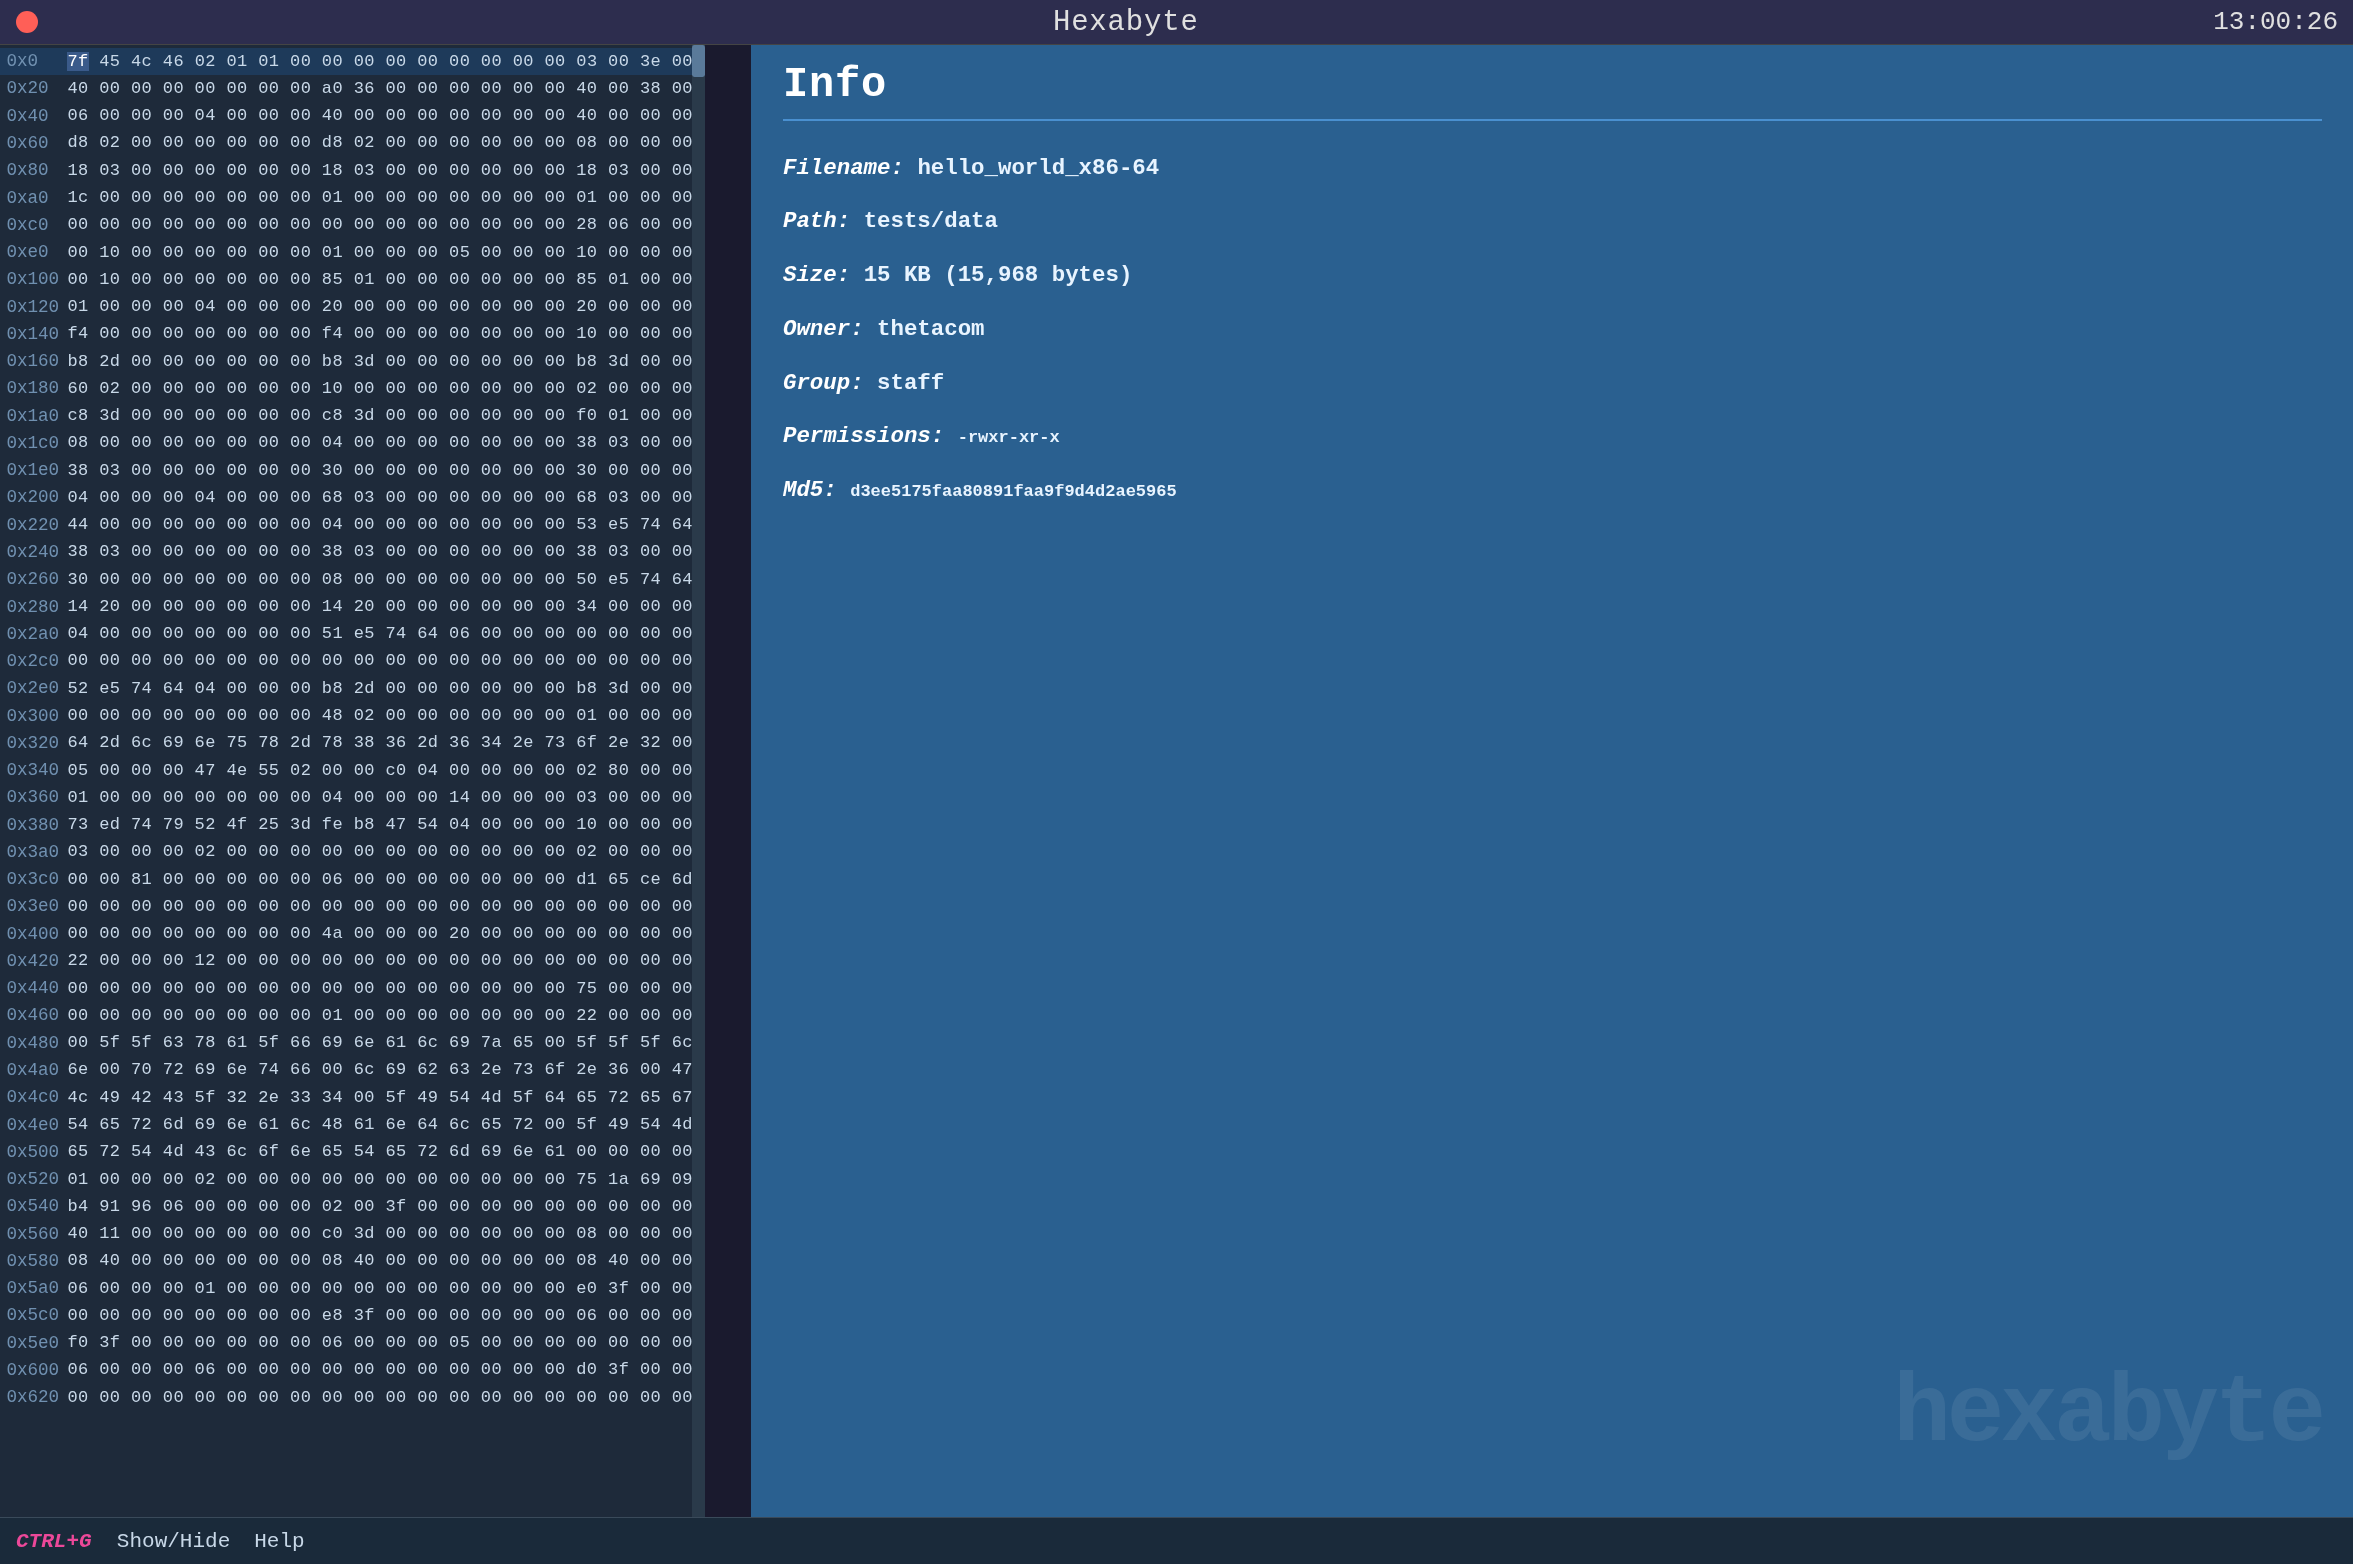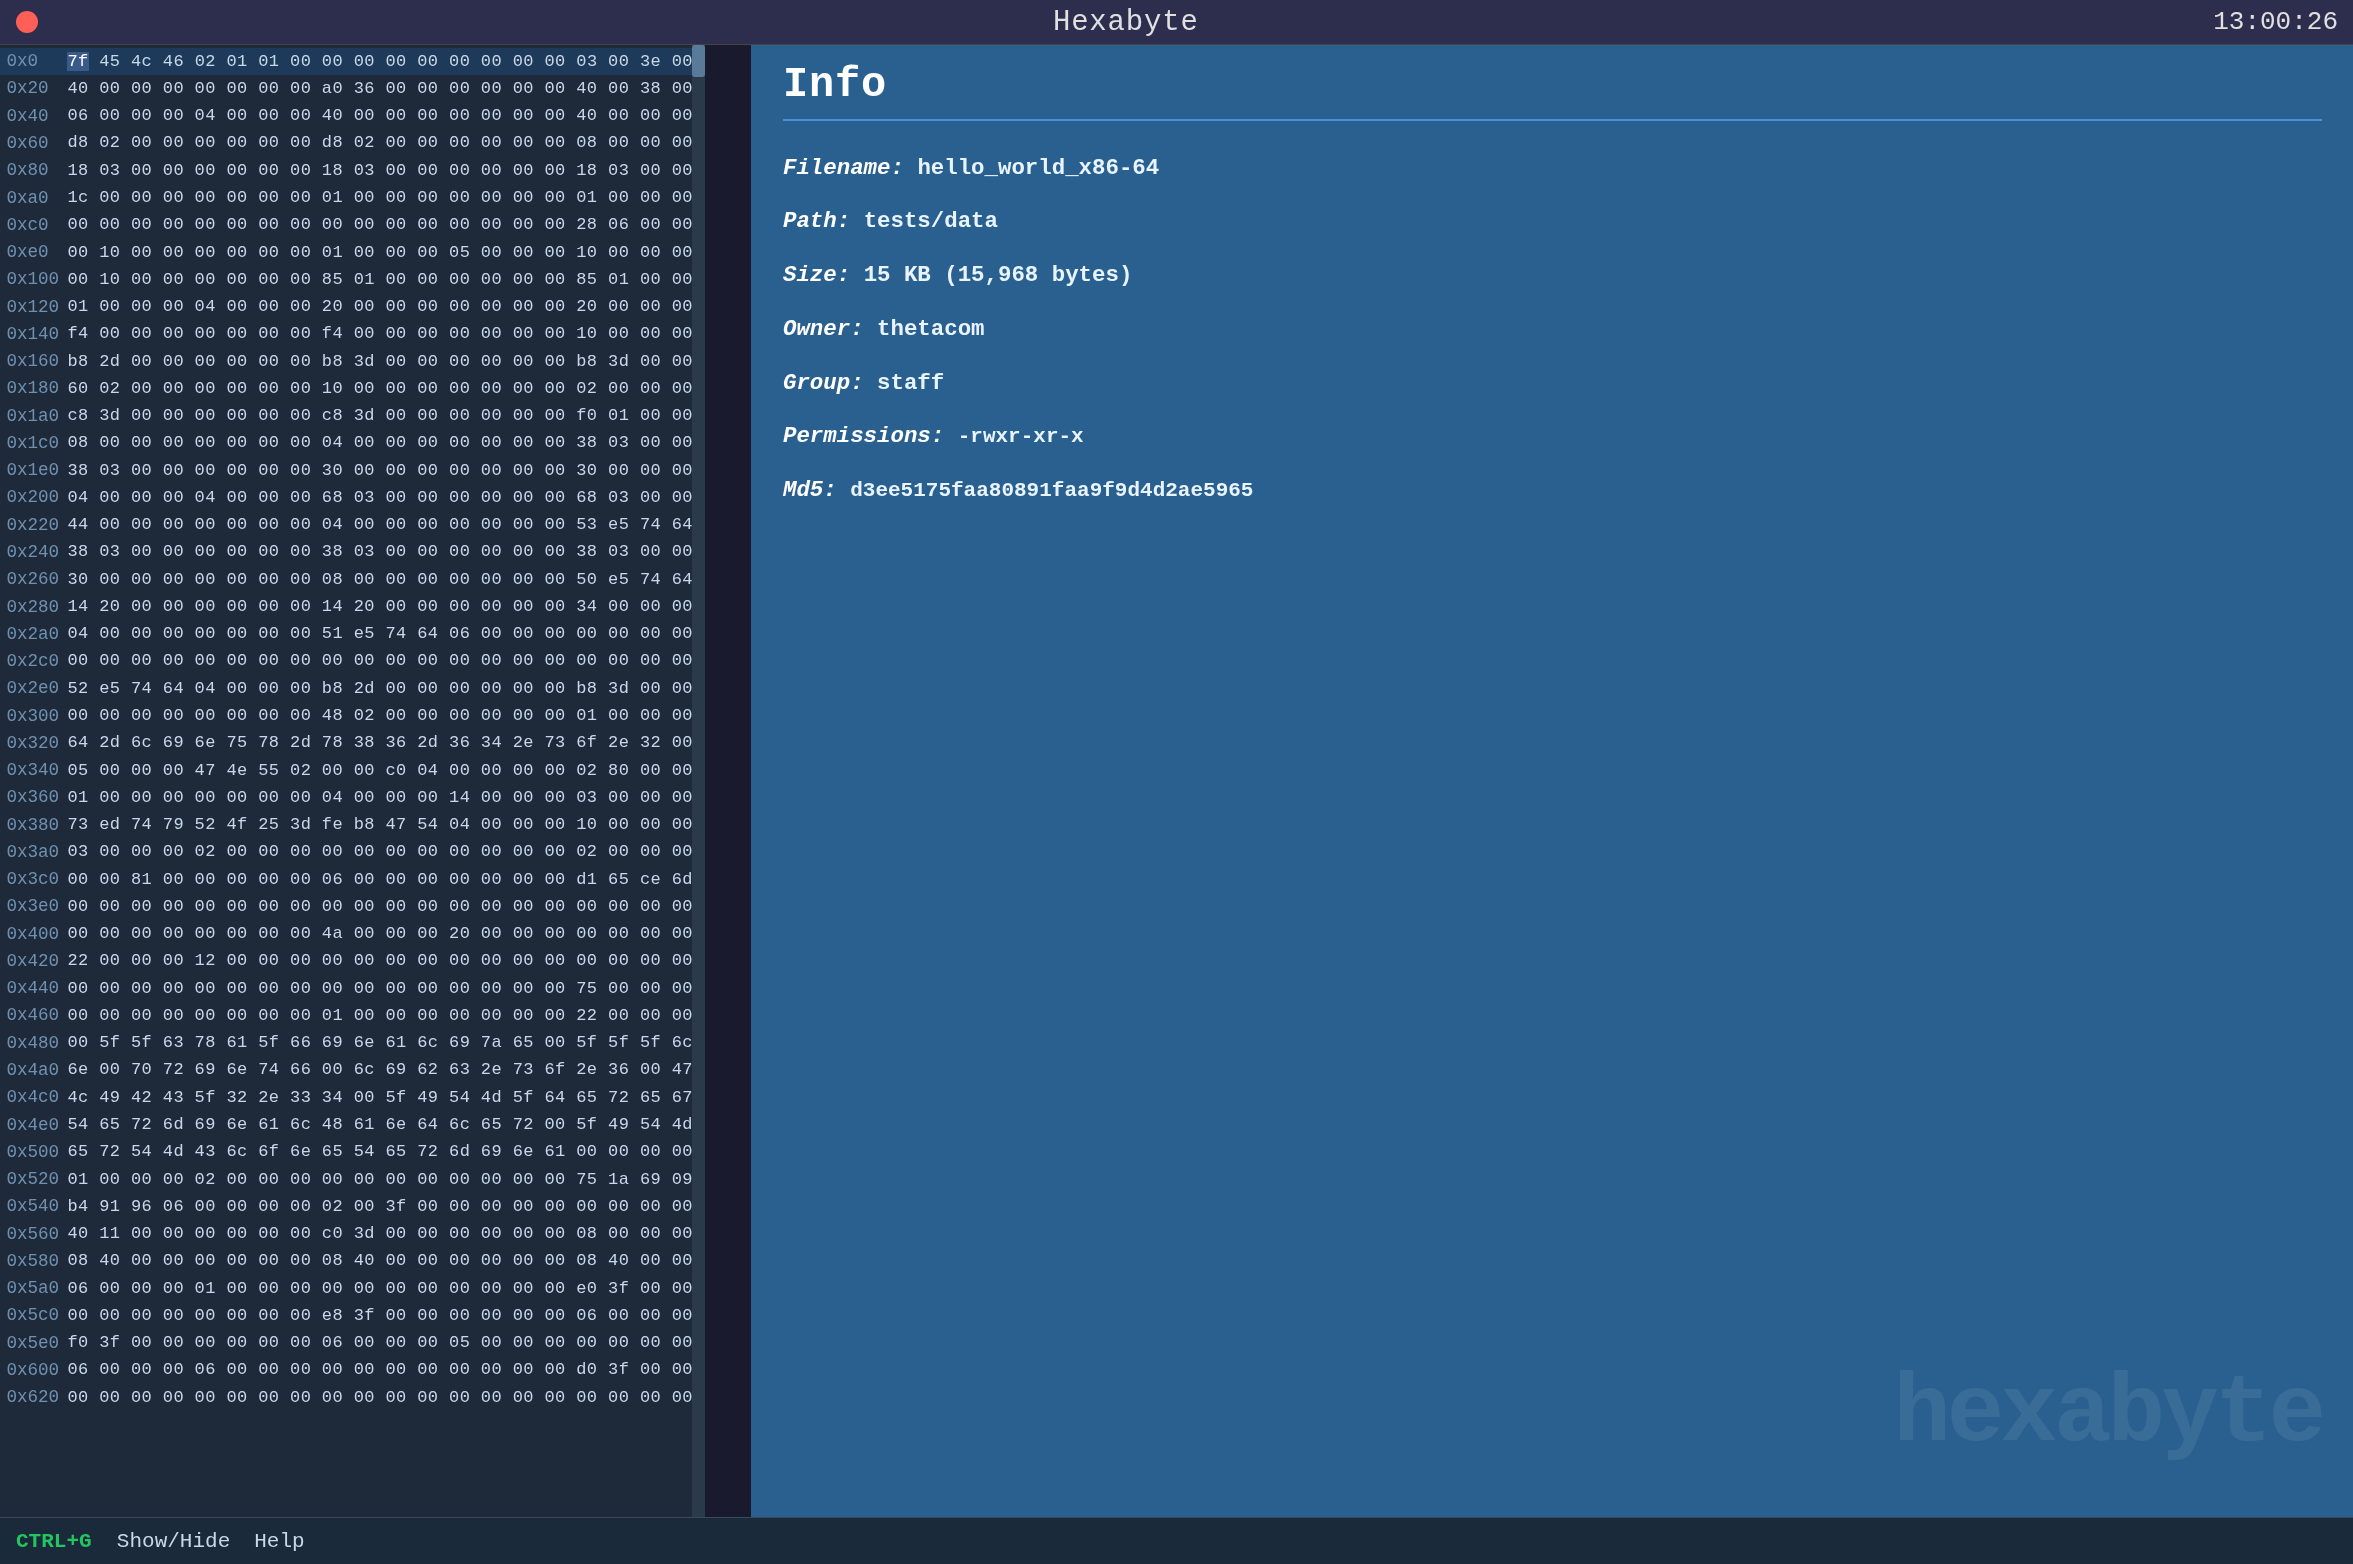--- a/index.html
+++ b/index.html
@@ -155,42 +155,43 @@
       font-style: italic;
     }
 
     .info-value {
       color: #e8f4ff;
       font-weight: bold;
     }
 
     .info-value.mono {
       font-family: 'Courier New', Courier, monospace;
-      font-size: 21px;
+      font-size: 17px;
       word-break: break-all;
     }
 
     .status-bar {
       height: 48px;
       background: #1a2a3a;
       border-top: 0.8px solid #3a4a5a;
       display: flex;
       align-items: center;
       padding: 0 16px;
       gap: 24px;
     }
 
     .status-shortcut {
       font-size: 21px;
       color: #c8d8e8;
     }
 
     .status-key {
-      color: #22c55e;
+      color: #ec4899;
       font-weight: bold;
+      font-style: italic;
     }
   </style>
 </head>
 <body>
 
 <div class="title-bar">
   <div class="title-bar-left">
     <div class="traffic-light"></div>
   </div>
   <div class="title-bar-center">Hexabyte</div>

